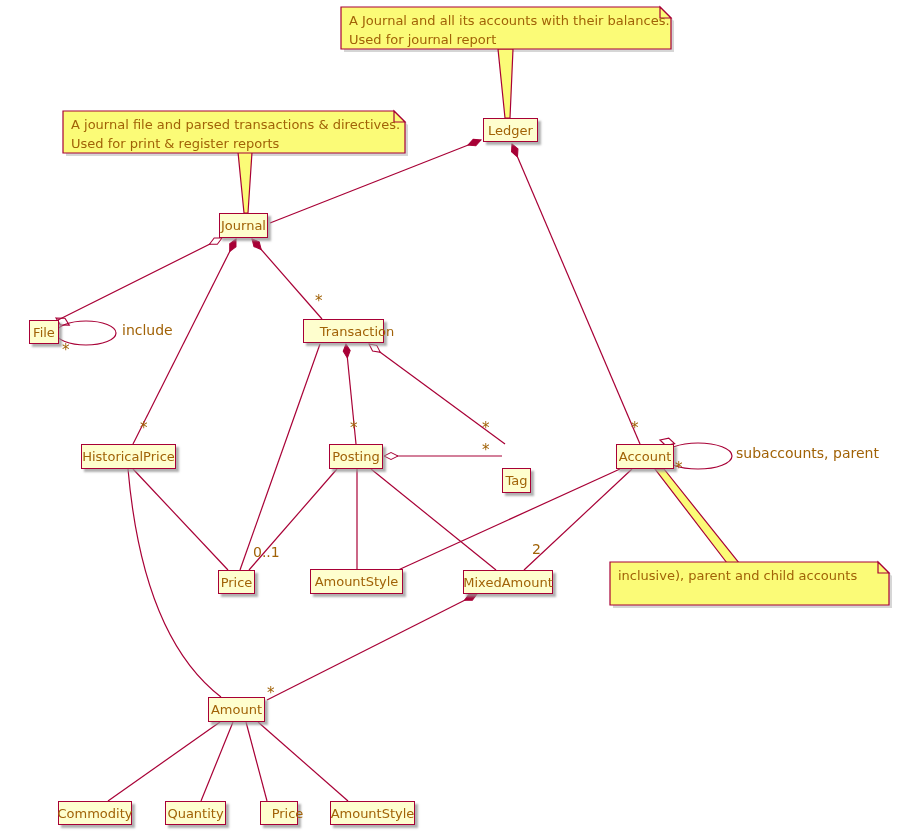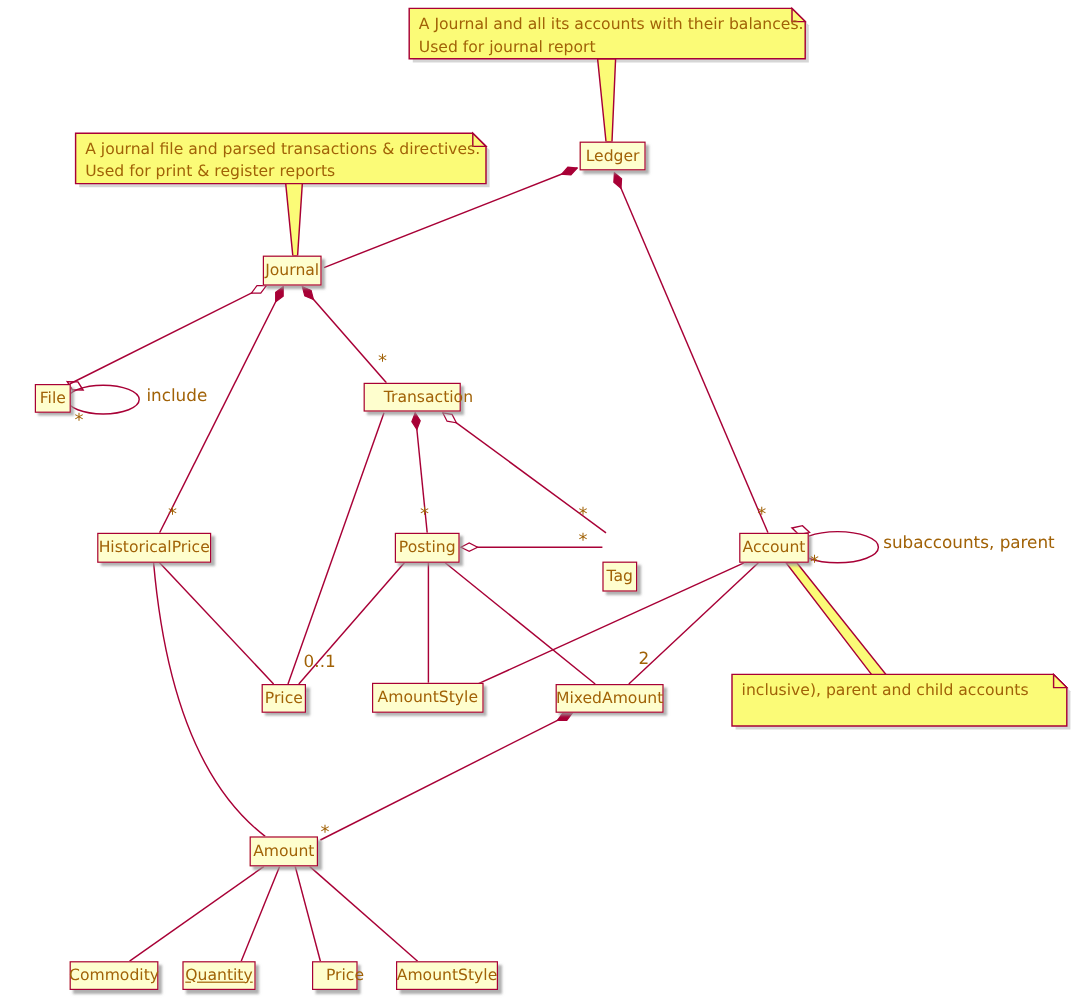--- a/index.html
+++ b/index.html
@@ -30,21 +30,21 @@
   #cls-transaction{left:303px;top:319px;width:81px;height:24px;padding-left:27px;}
   #cls-historical-price{left:81px;top:444px;width:95px;height:25px;}
   #cls-posting{left:329px;top:444px;width:54px;height:25px;}
   #cls-tag{left:502px;top:444px;width:29px;height:25px;margin-top:24px;}
   #cls-account{left:616px;top:444px;width:58px;height:25px;}
   #cls-date{left:218px;top:570px;width:37px;height:24px;}
   #cls-account-name{left:310px;top:569px;width:93px;height:25px;}
   #cls-mixed-amount{left:463px;top:570px;width:90px;height:24px;}
   #cls-amount{left:208px;top:697px;width:57px;height:25px;}
   #cls-commodity{left:58px;top:801px;width:74px;height:24px;}
-  #cls-quantity{left:152px;top:801px;width:61px;height:24px;text-decoration:underline;}
+  #cls-quantity{left:165px;top:801px;width:61px;height:24px;}
   #cls-price{left:260px;top:801px;width:38px;height:24px;padding-left:17px;}
   #cls-amount-style{left:330px;top:801px;width:85px;height:24px;}
 
   
   #note-ledger-text{left:349px;top:11px;}
   #note-journal-text{left:71px;top:115px;}
   #note-account-text{left:618px;top:566px;}
 
   
   #m-file-include{left:62px;top:341px;}

